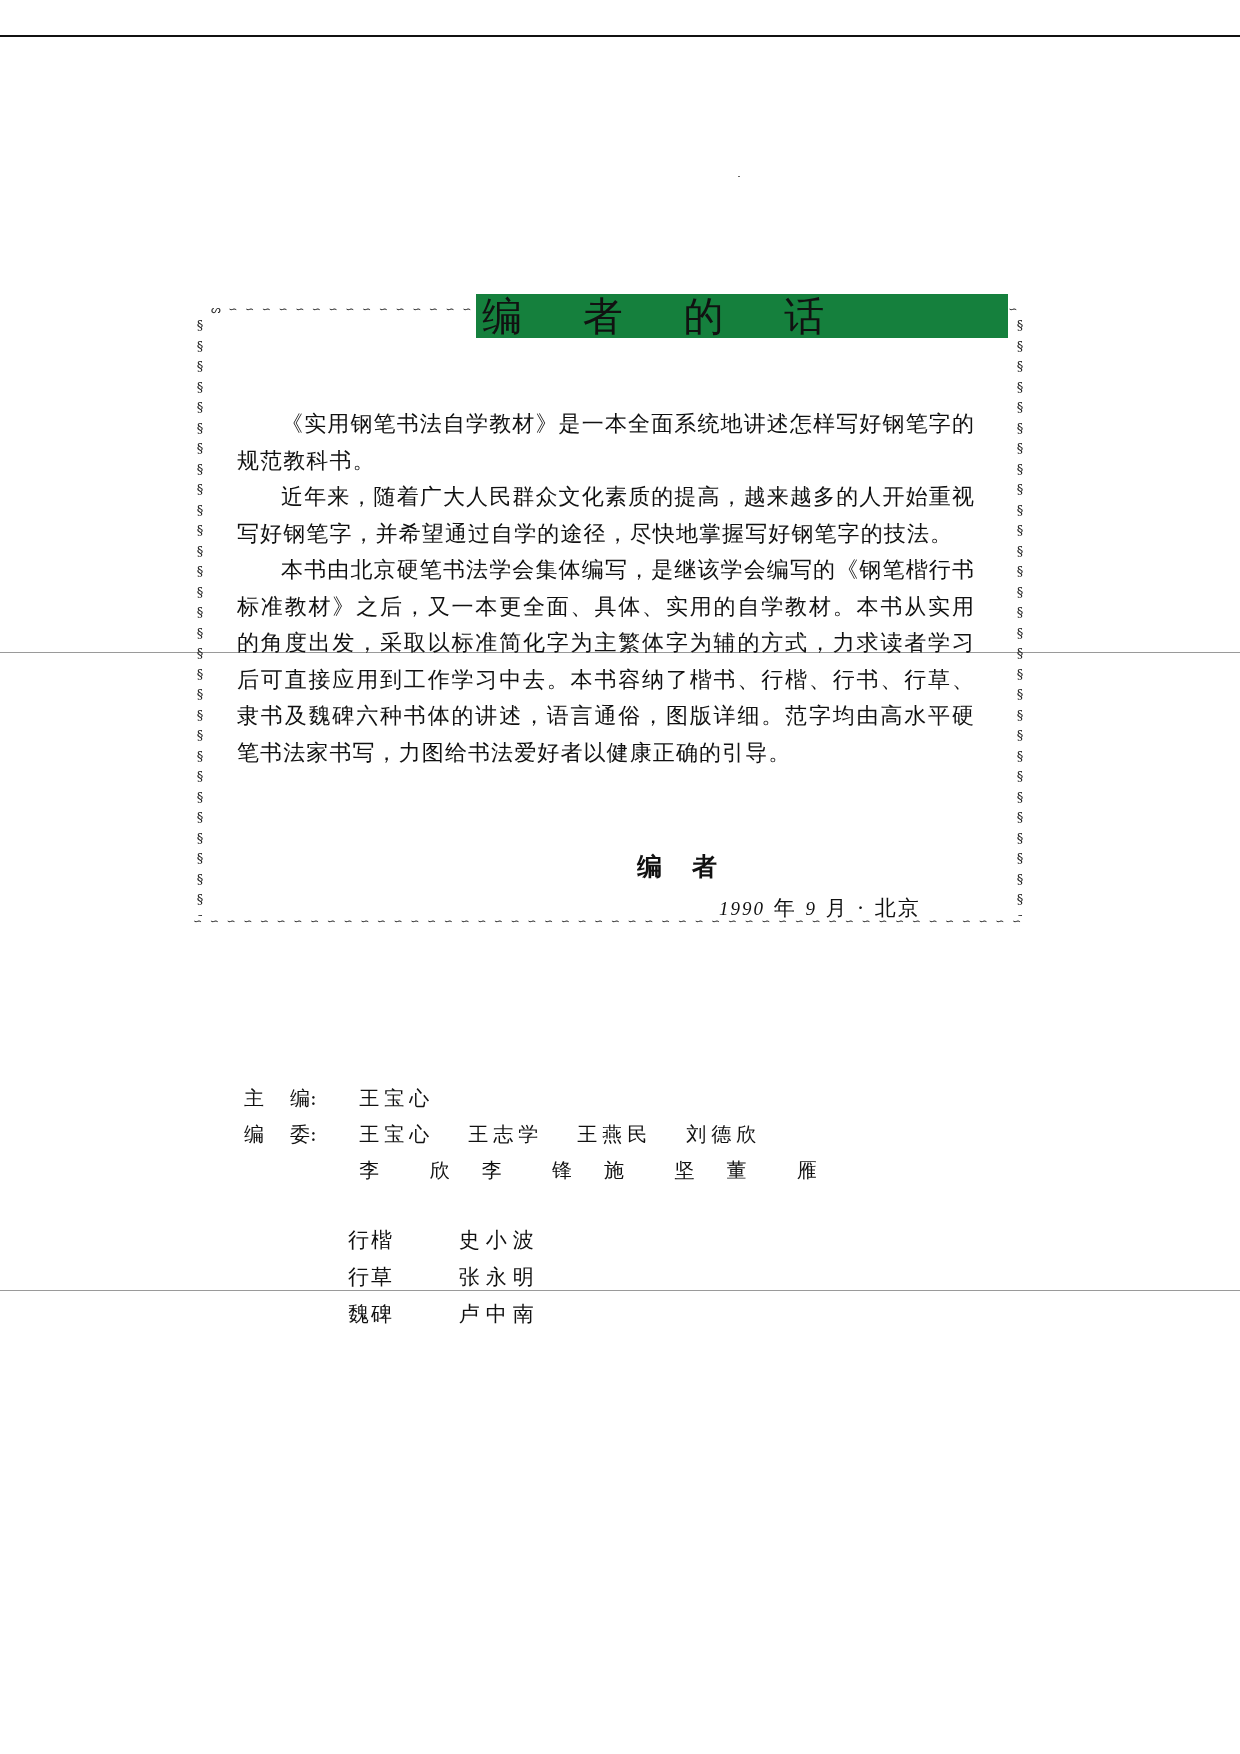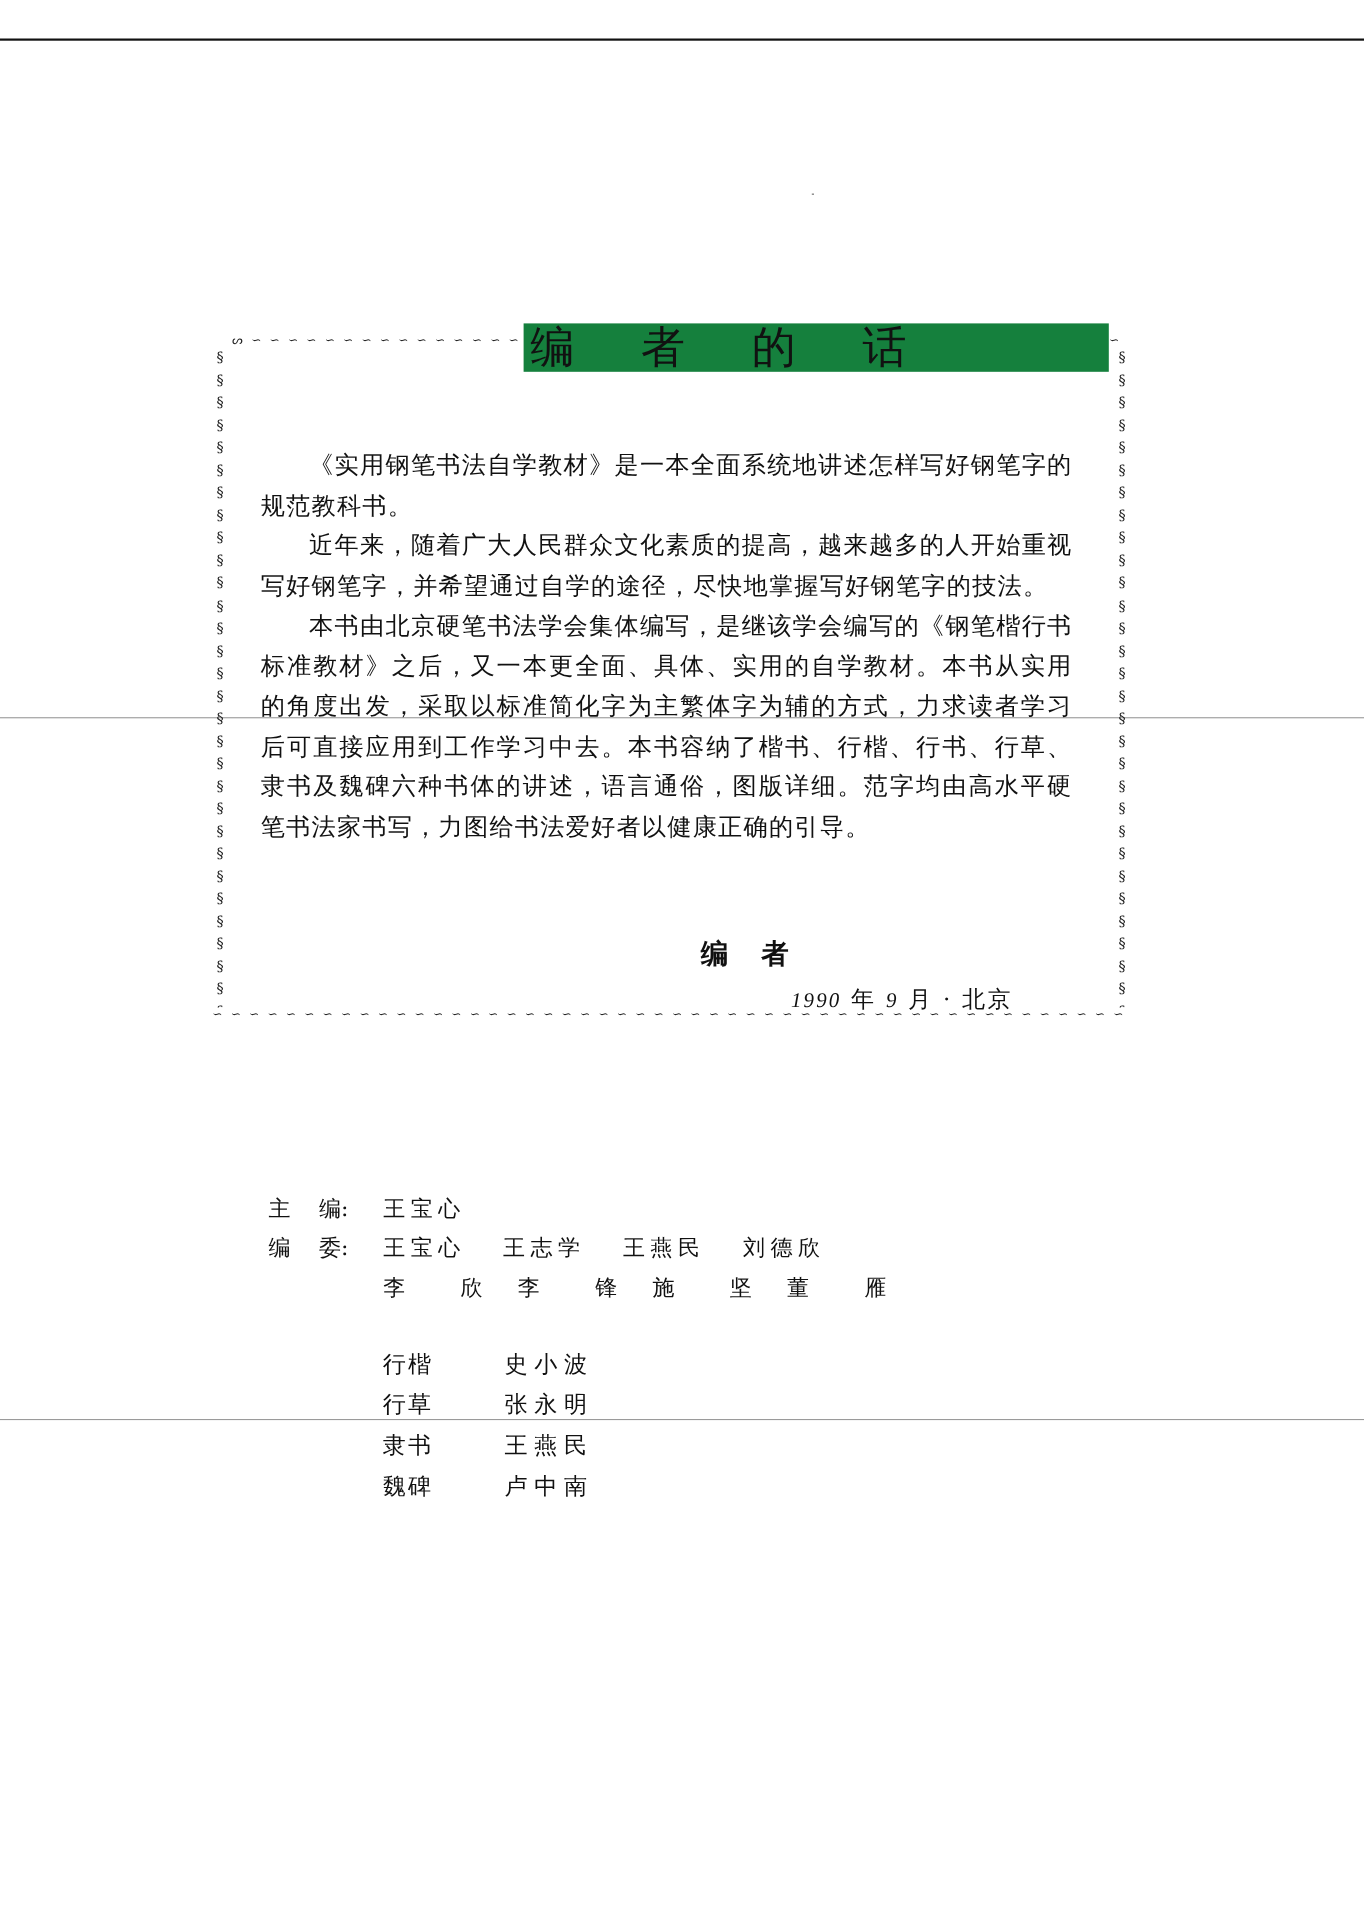--- a/index.html
+++ b/index.html
@@ -26,21 +26,21 @@
          font-size: 22px; line-height: 36.5px; letter-spacing: 1.1px; text-align: justify; }
   .body-text p { margin: 0; text-indent: 2em; }
   .signature { position: absolute; right: 280px; top: 554px; font-size: 25px; font-weight: bold; letter-spacing: 30px; }
   .date { position: absolute; left: 526px; top: 598px; font-size: 21px; letter-spacing: 2px; }
   .date .num { font-style: italic; font-family: "Liberation Serif", serif; font-size: 19px; }
 
   .credits { position: absolute; left: 244px; top: 1080px; font-size: 20px; }
   .cred-row { height: 36px; line-height: 36px; white-space: nowrap; }
   .cred-label { display: inline-block; width: 98px; letter-spacing: 0; }
   .cred-label .ch { display: inline-block; width: 46px; }
-  .cred-names { display: inline-block; letter-spacing: 5px; }
+  .cred-names { display: inline-block; letter-spacing: 5px; margin-left: 11px; }
   .cred-names .nm { display: inline-block; margin-right: 34px; }
 
   .writers { position: absolute; left: 244px; top: 1222px; font-size: 21px; }
   .writers-heading { height: 40px; line-height: 40px; }
   .writer-row { position: relative; height: 37px; line-height: 37px; left: 104px; white-space: nowrap; }
   .writer-style { display: inline-block; width: 104px; letter-spacing: 2px; }
   .writer-names { display: inline-block; }
   .writer-names .nm { display: inline-block; margin-right: 28px; letter-spacing: 6px; }
   .writer-names.spaced .nm { letter-spacing: 22px; margin-right: 0; width: 100px; }
 </style>
@@ -104,20 +104,16 @@
 <div class="writers">
   <div class="writer-row">
     <span class="writer-style">行楷</span>
     <span class="writer-names"><span class="nm">史小波</span></span>
   </div>
   <div class="writer-row">
     <span class="writer-style">行草</span>
     <span class="writer-names"><span class="nm">张永明</span></span>
   </div>
   <div class="writer-row">
-    <span class="writer-style">隶书</span>
-    <span class="writer-names"><span class="nm">王燕民</span></span>
-  </div>
-  <div class="writer-row">
     <span class="writer-style">魏碑</span>
     <span class="writer-names"><span class="nm">卢中南</span></span>
   </div>
 </div>
 
 </body></html>

